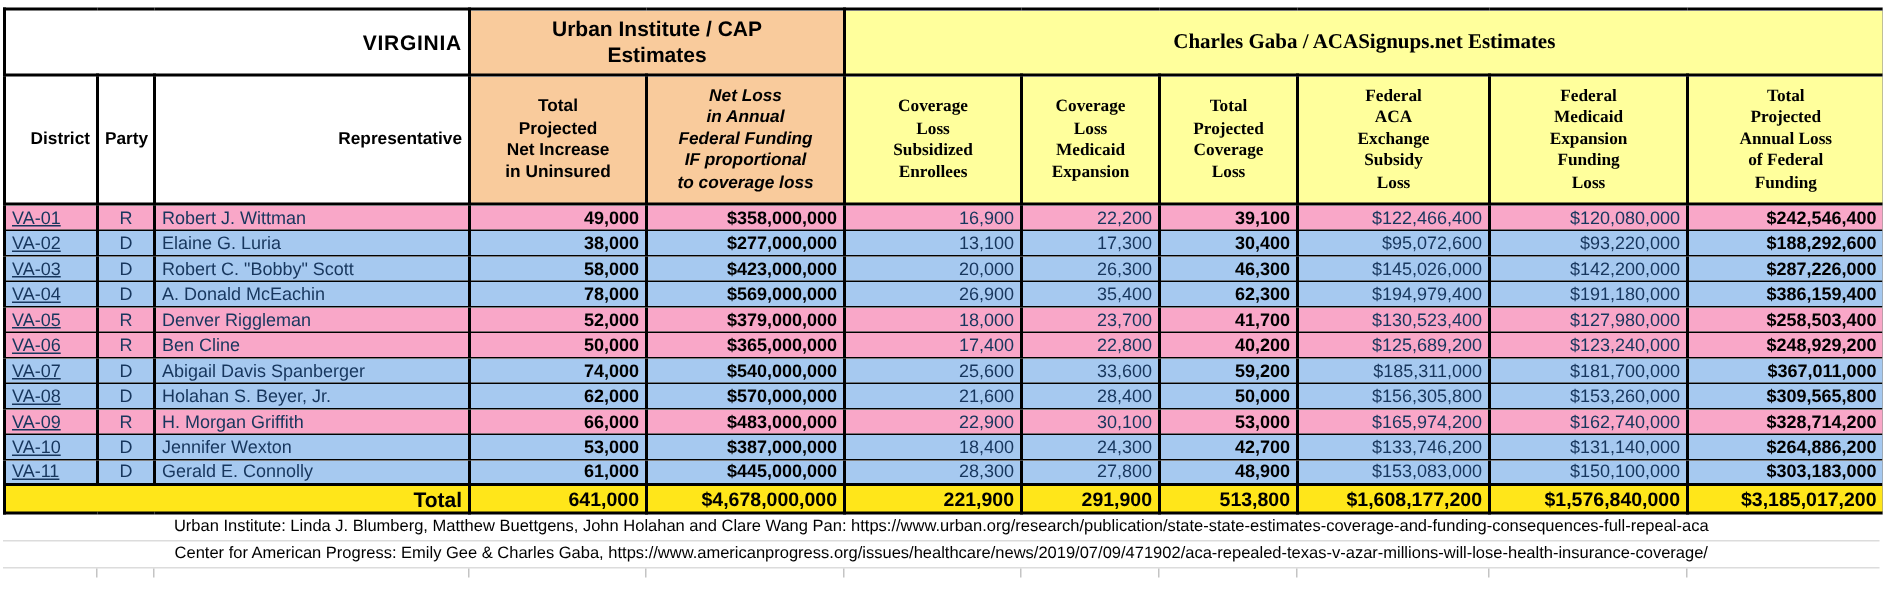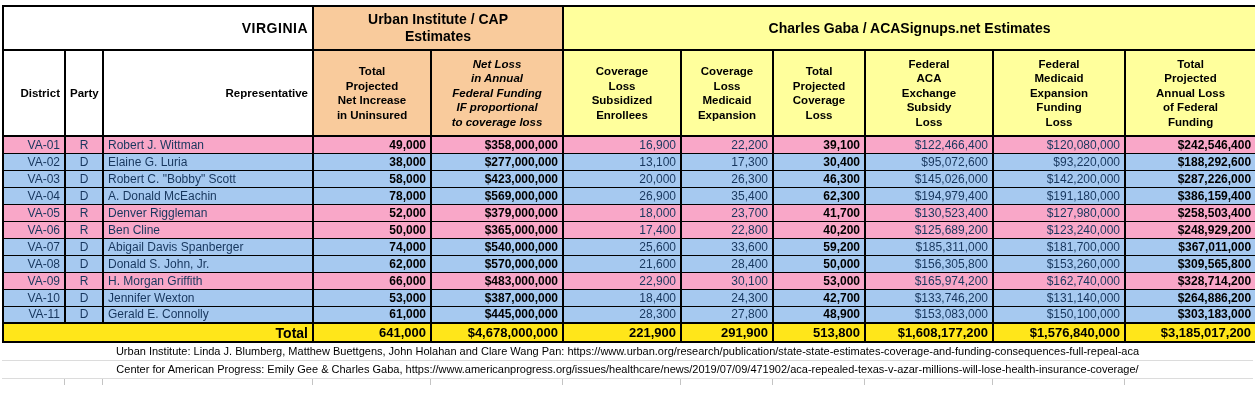--- a/index.html
+++ b/index.html
@@ -7,29 +7,29 @@
   .sheet{position:relative;padding:5px 0 0 2px;}
   table{border-collapse:collapse;table-layout:fixed;width:1251px;}
   th,td{padding:0 4px;overflow:hidden;box-sizing:border-box;}
   
   thead th{border:2px solid #000;font-weight:bold;color:#000;}
   tr.band th{height:44px;font-size:14px;line-height:17px;white-space:pre-line;}
   th.state{font-size:22px;letter-spacing:.5px;}
   tr.cols th{height:86px;font-size:11.5px;line-height:14.5px;white-space:pre-line;vertical-align:middle;}
   .bg-white{background:#ffffff;text-align:right;}
   .bg-orange{background:var(--orange);}
-  .bg-yellow{background:var(--ltyellow);}
+  .bg-yellow{background:var(--ltyellow);font-family:Liberation Serif, serif;}
   .italic{font-style:italic;}
   
   tbody td{height:17px;font-size:12px;line-height:14px;color:var(--navy);
            border-left:2px solid #000;border-right:2px solid #000;
            border-top:1px solid #000;border-bottom:1px solid #000;}
   tr.rep td{background:var(--pink);}
   tr.dem td{background:var(--blue);}
-  td.c-district{text-align:right;}
+  td.c-district{text-align:left;text-decoration:underline;}
   td.c-party{text-align:center;}
   td.c-rep{text-align:left;}
   td.num{text-align:right;}
   tbody td:nth-child(4),tbody td:nth-child(5),
   tbody td:nth-child(8),tbody td:nth-child(11){font-weight:bold;color:#000;}
   
   tfoot td{height:19px;background:var(--tyellow);border:2px solid #000;
            font-weight:bold;color:#000;font-size:13px;text-align:right;}
   td.total-label{font-size:14px;}
   
@@ -195,21 +195,21 @@
     <td class="num">25,600</td>
     <td class="num">33,600</td>
     <td class="num">59,200</td>
     <td class="num">$185,311,000</td>
     <td class="num">$181,700,000</td>
     <td class="num">$367,011,000</td>
   </tr>
         <tr class="dem">
     <td class="c-district">VA-08</td>
     <td class="c-party">D</td>
-    <td class="c-rep">Donald S. John, Jr.</td>
+    <td class="c-rep">Holahan S. Beyer, Jr.</td>
     <td class="num">62,000</td>
     <td class="num">$570,000,000</td>
     <td class="num">21,600</td>
     <td class="num">28,400</td>
     <td class="num">50,000</td>
     <td class="num">$156,305,800</td>
     <td class="num">$153,260,000</td>
     <td class="num">$309,565,800</td>
   </tr>
         <tr class="rep">

